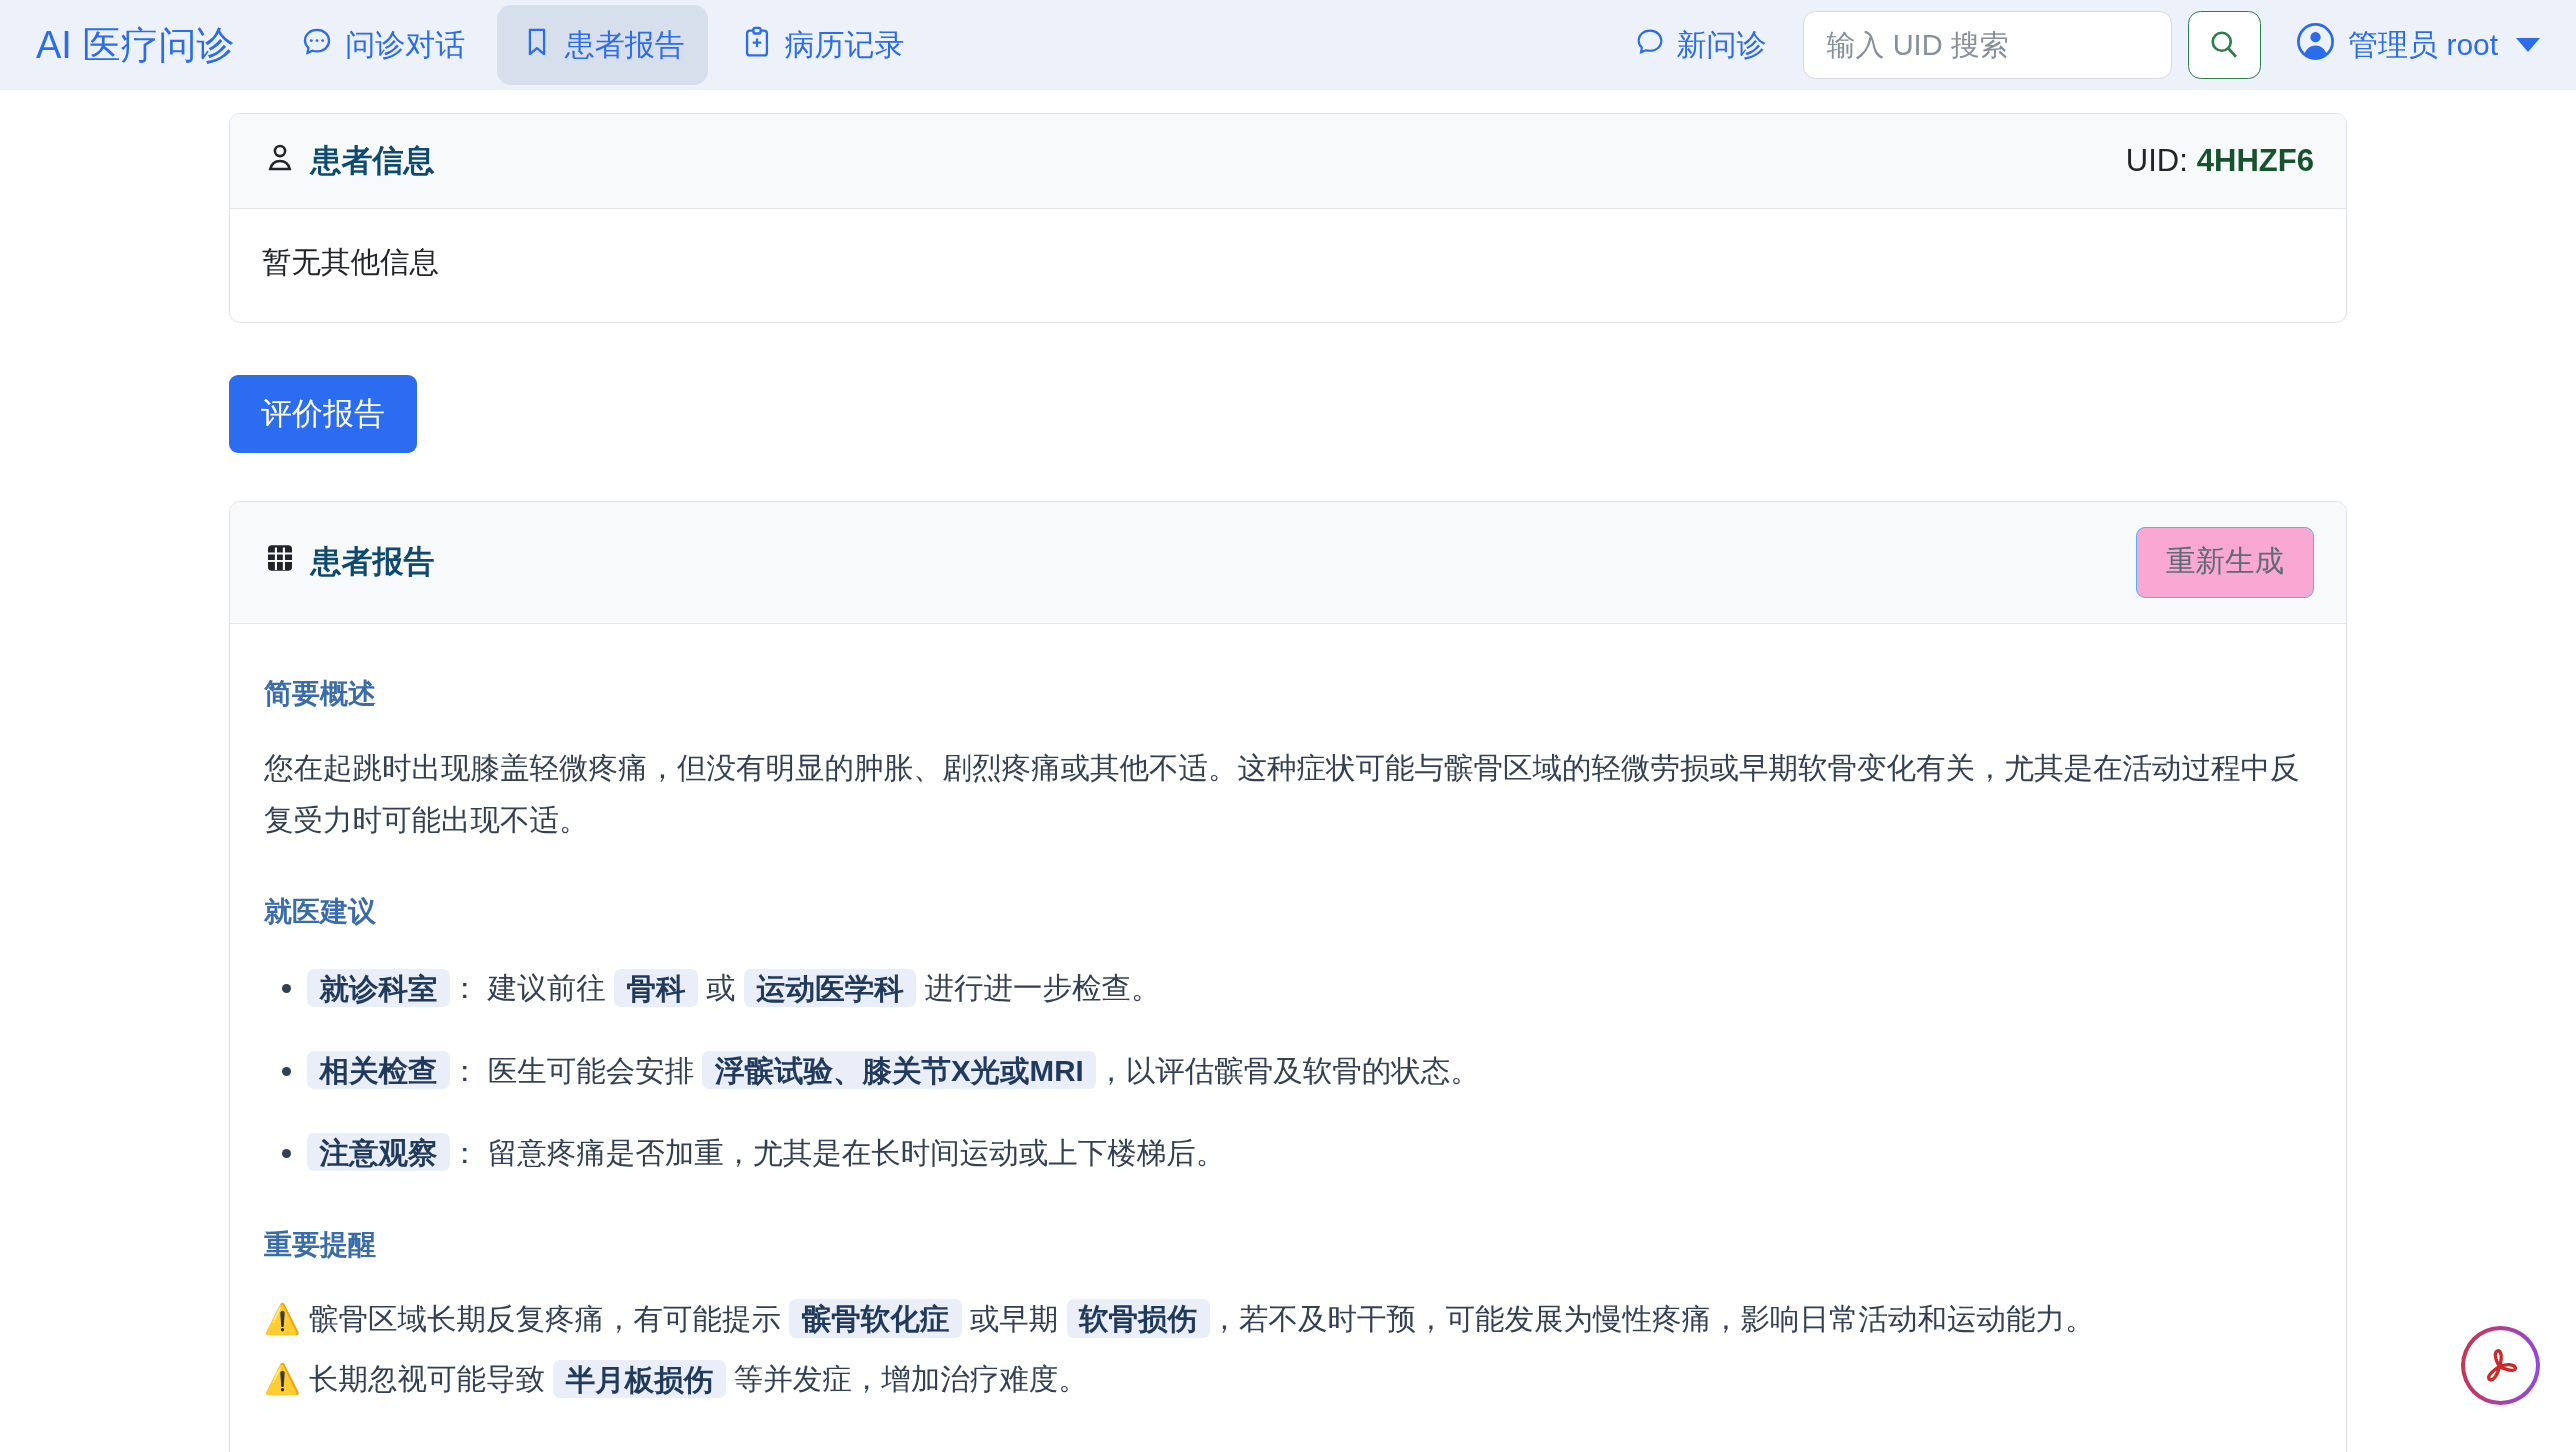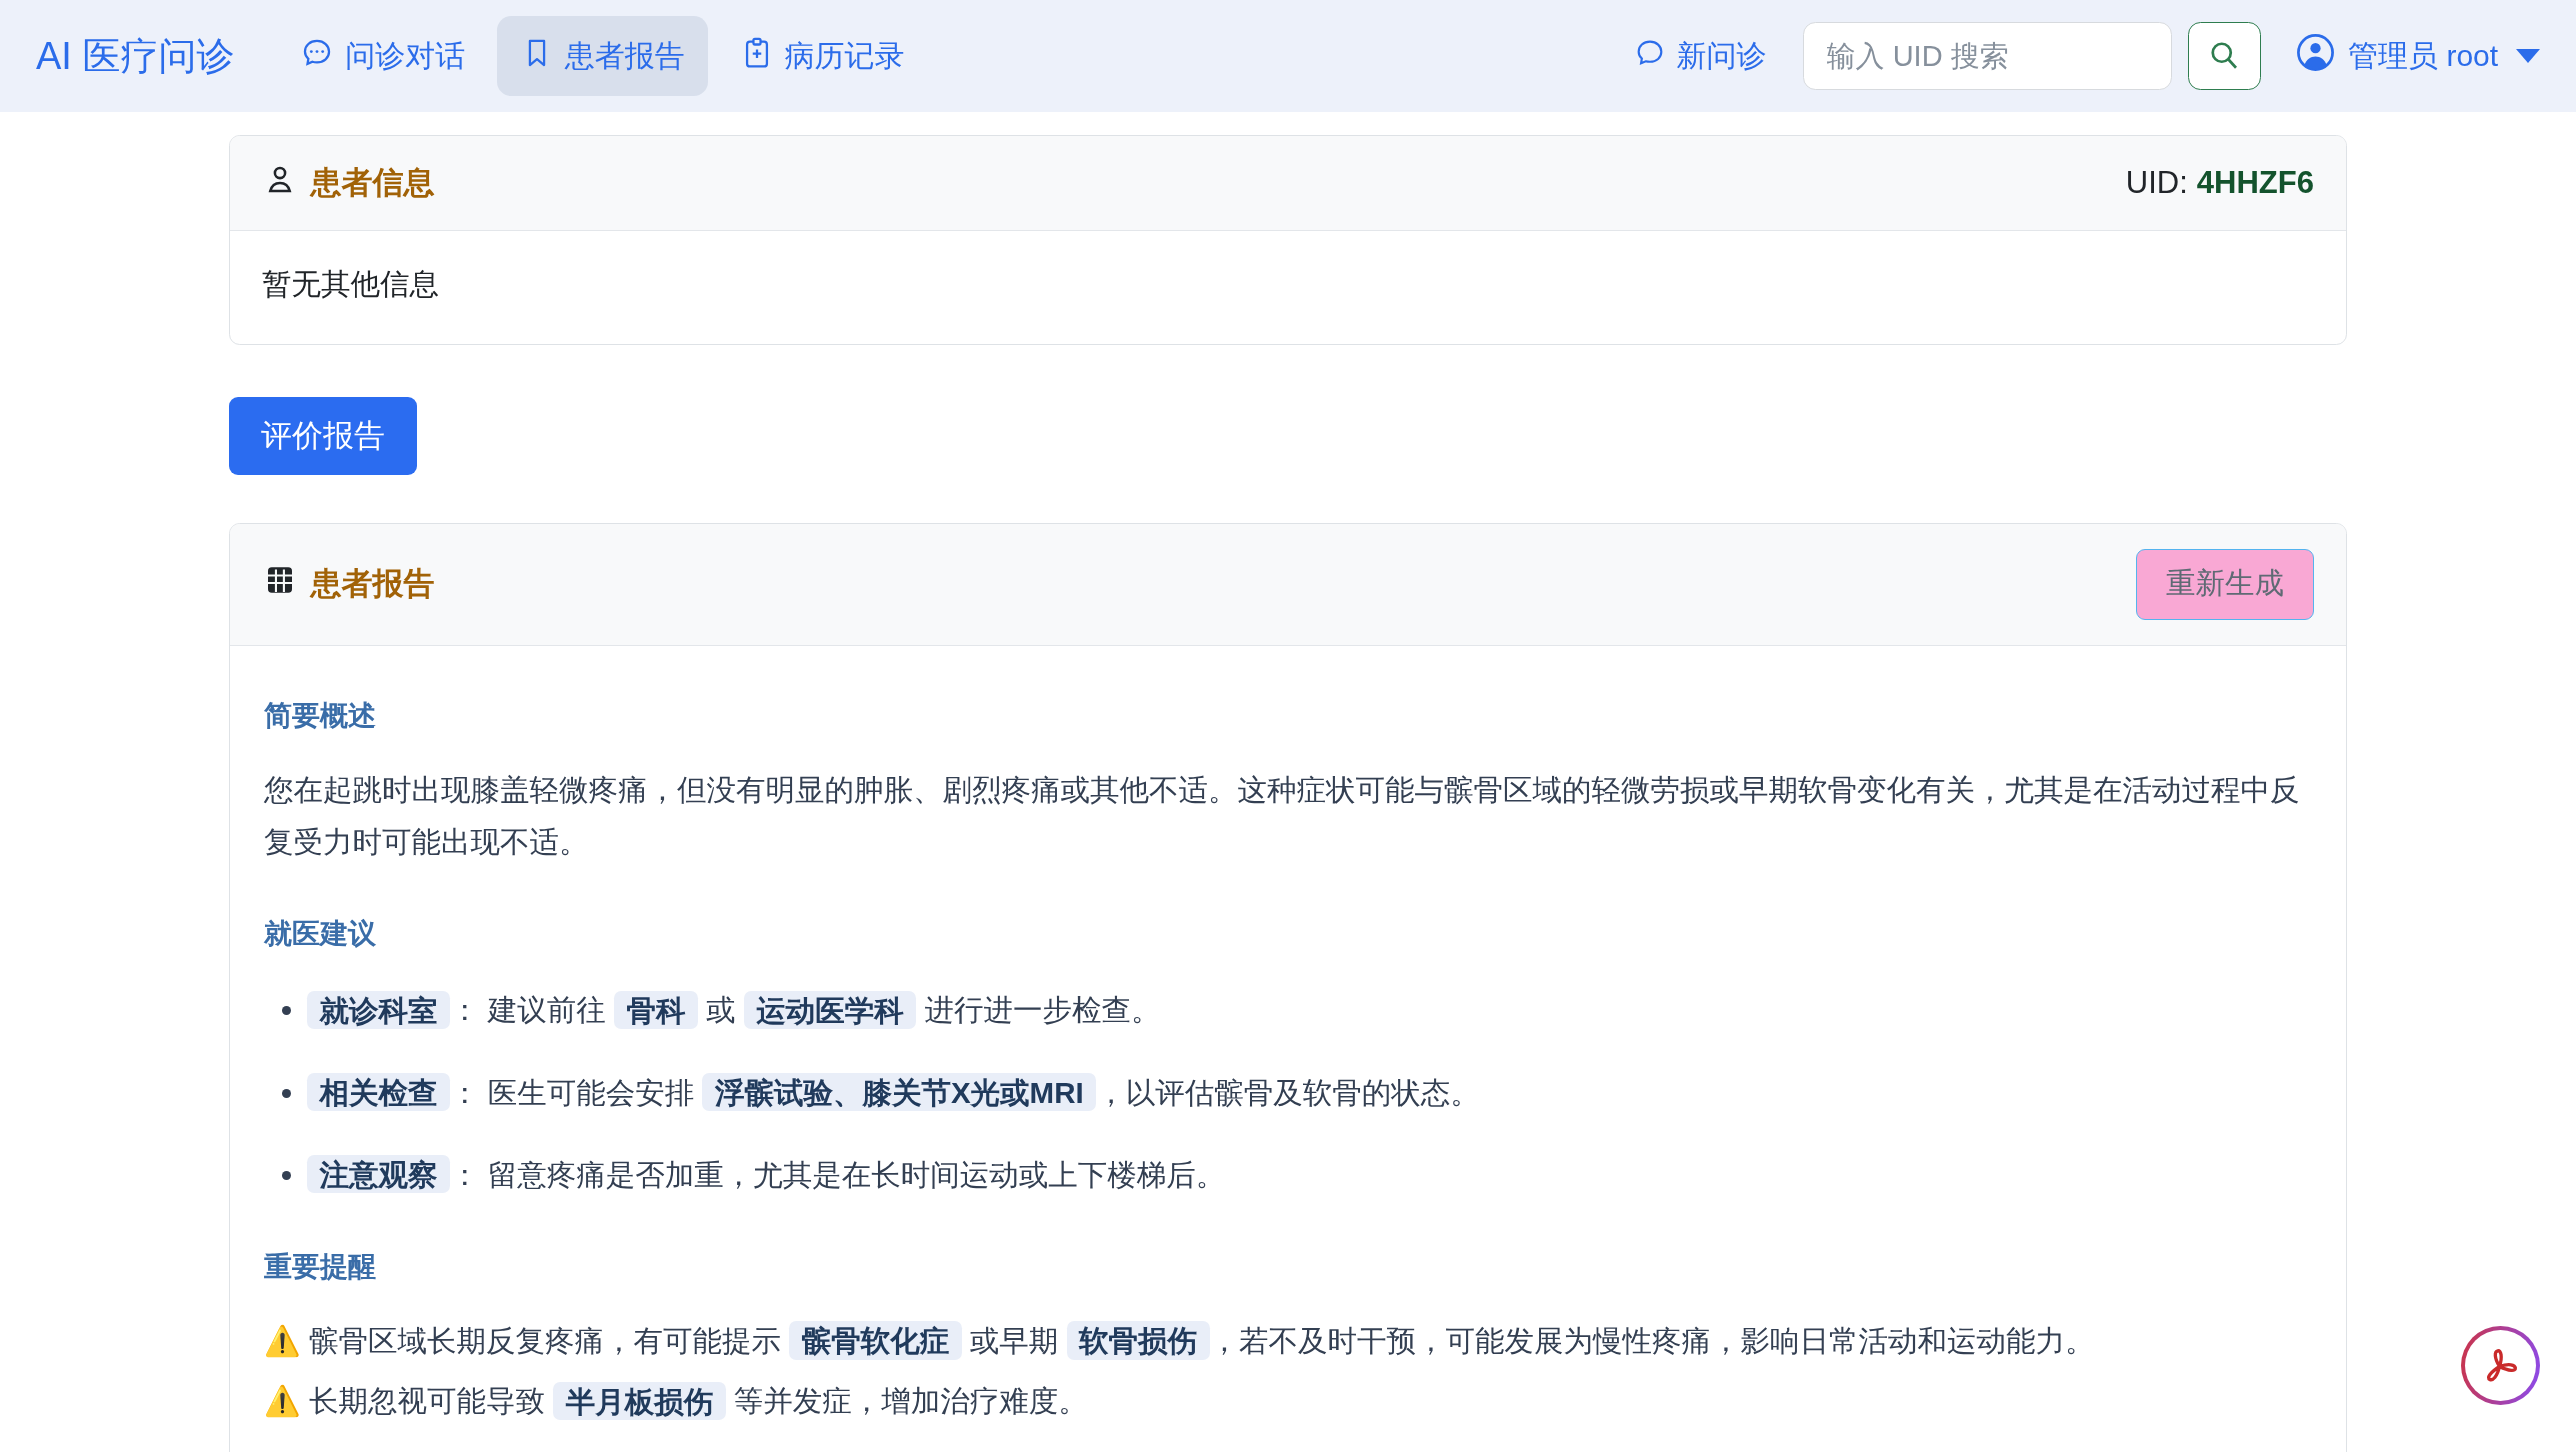--- a/index.html
+++ b/index.html
@@ -5,21 +5,21 @@
   * { margin: 0; padding: 0; box-sizing: border-box; }
   html, body {
     width: 2576px; height: 1453px; overflow: hidden;
     background: #ffffff;
     font-family: "Liberation Sans", "DejaVu Sans", sans-serif;
     color: #212529;
   }
 
   
   .navbar {
-    height: 112px; background: #edf1fa;
+    height: 90px; background: #edf1fa;
     display: flex; align-items: center;
     padding: 0 36px;
   }
   .logo {
     font-size: 38px; font-weight: 500; color: #2b6cea;
     white-space: nowrap;
   }
   .nav-items { display: flex; align-items: center; margin-left: 43px; gap: 9px; }
   .nav-item {
     display: flex; align-items: center; gap: 10.7px;
@@ -69,21 +69,21 @@
     border: 1.8px solid #dee2e6; border-radius: 10.7px;
     background: #ffffff; overflow: hidden;
   }
   .card-header {
     background: #f8f9fa; border-bottom: 1.8px solid #e3e6ea;
     padding: 25px 32px;
     display: flex; align-items: center;
   }
   .card-title {
     display: flex; align-items: center; gap: 12.5px;
-    font-size: 31px; font-weight: 700; color: #a16207;
+    font-size: 31px; font-weight: 700; color: #0c4a6e;
   }
   .card-title svg { width: 36px; height: 36px; }
   .patient-card { margin-top: 23px; }
   .uid-wrap { margin-left: auto; font-size: 31px; color: #212529; }
   .uid-value { color: #14532d; font-weight: 700; margin-left: 9px; }
   .patient-body { padding: 34px 32px 39px; font-size: 29.5px; color: #212529; }
 
   .eval-btn {
     margin-top: 52px;
     display: inline-block;

